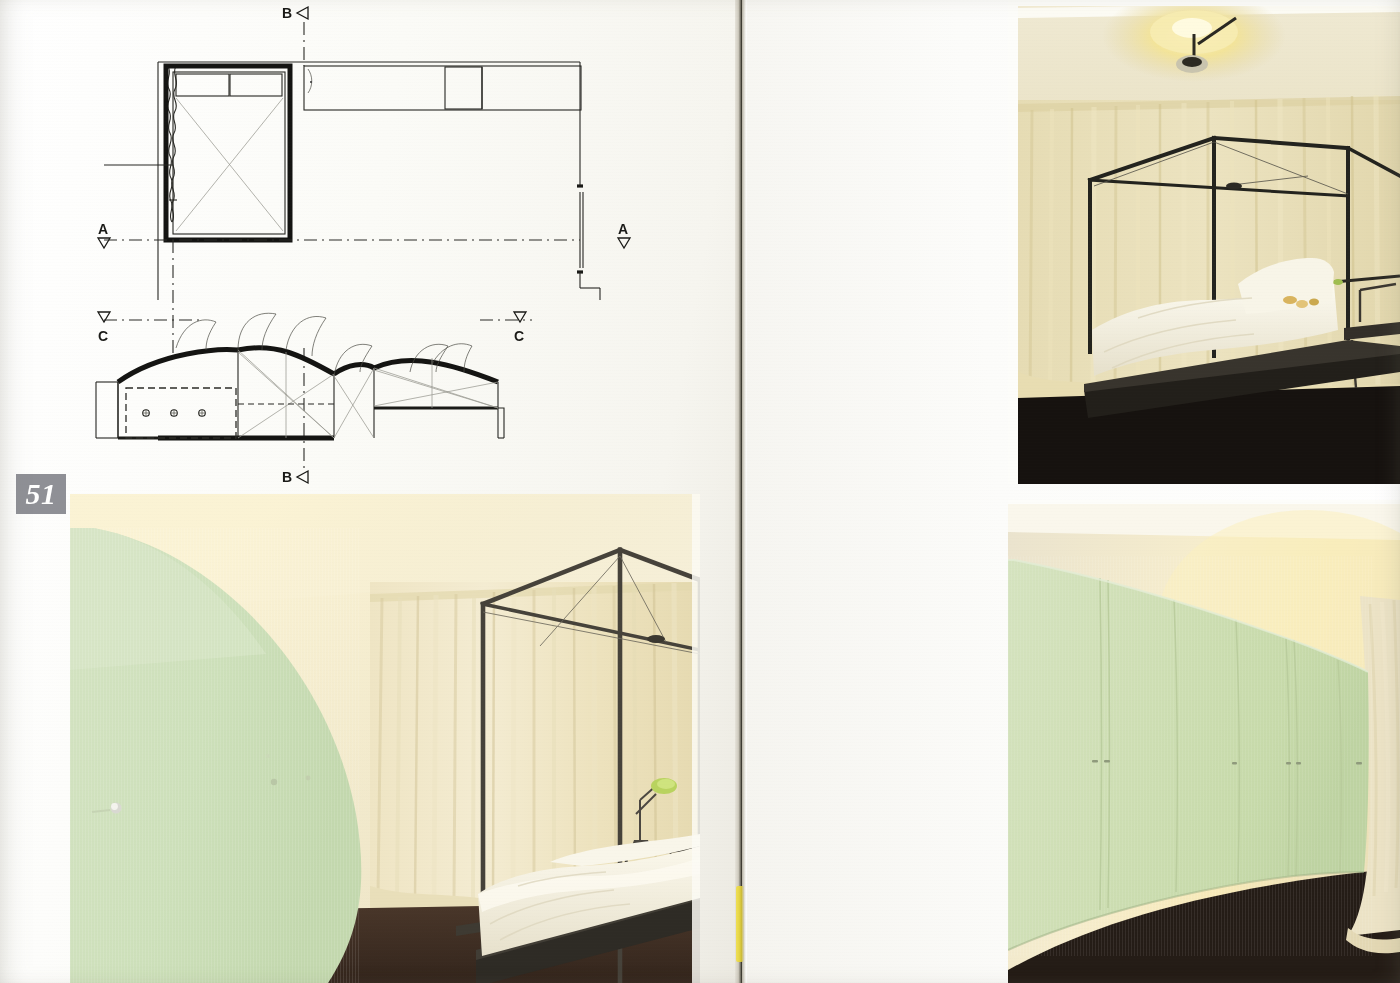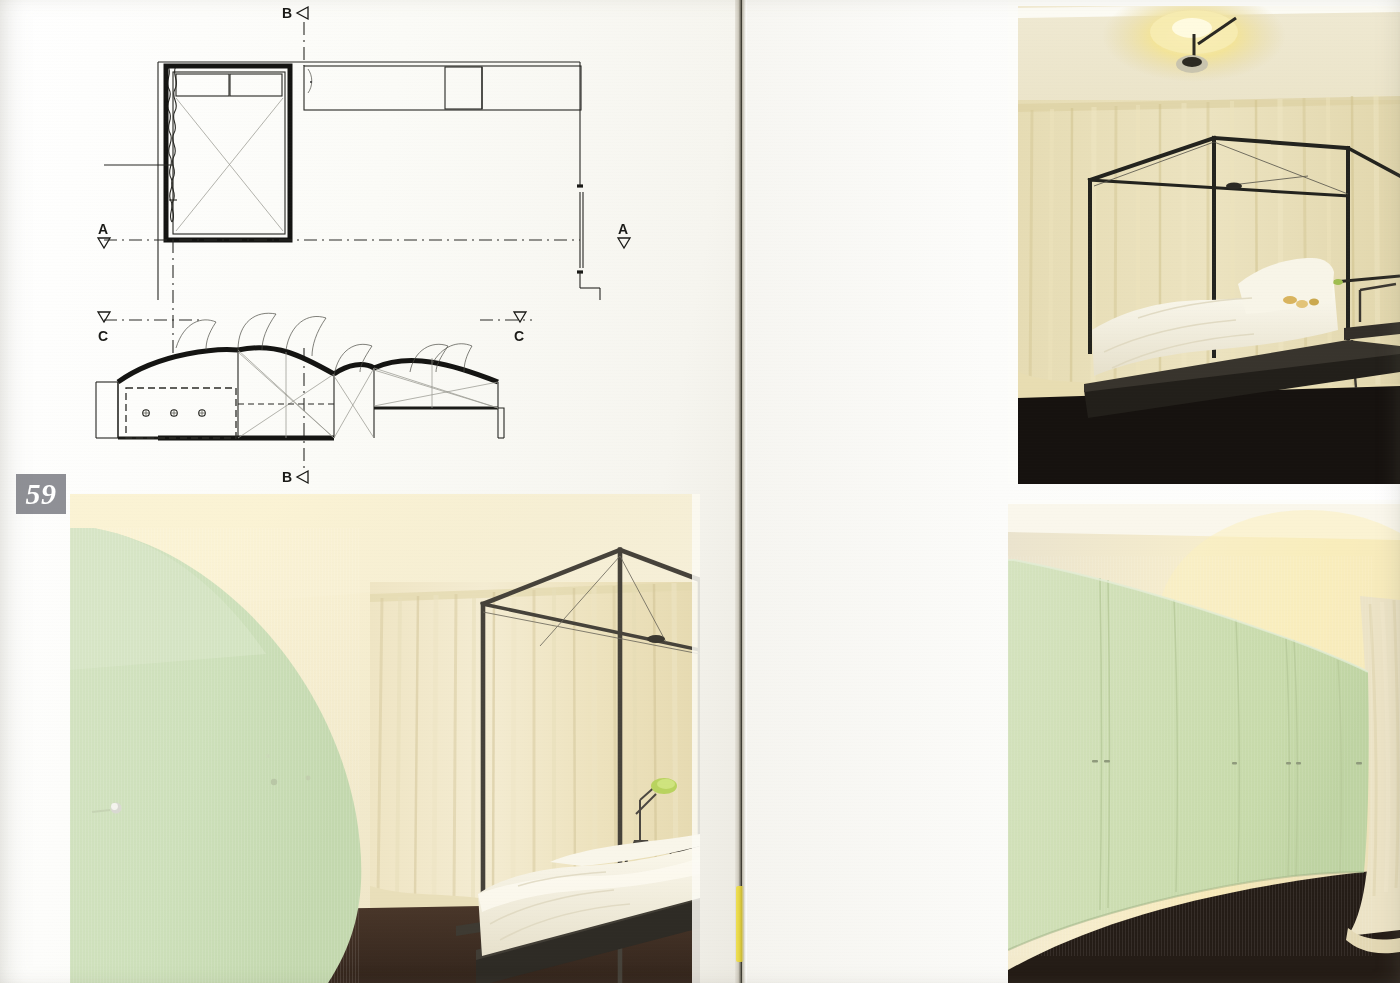--- a/index.html
+++ b/index.html
@@ -190,21 +190,21 @@
           <path class="hair" d="M368 346 C360 358 356 366 356 372"></path>
           <path class="hair" d="M352 364 C362 346 378 340 392 346"></path>
           <path class="hair" d="M392 346 C386 356 384 364 384 372"></path>
 
           <path class="ghost" d="M158 350 L254 438 M294 368 L418 408"></path>
         </g>
       </svg>
     </div>
 
     <div class="page-badge">
-      <span>59</span>
+      <span>51</span>
     </div>
 
     <div class="photo ph-bedroom-large">
       <svg viewBox="0 0 630 489" xmlns="http://www.w3.org/2000/svg" width="630" height="489" preserveAspectRatio="none">
         <defs>
           <linearGradient id="lgWall" x1="0" y1="0" x2="0" y2="1">
             <stop offset="0" stop-color="#f6efd6"></stop>
               <stop offset="1" stop-color="#efe6c8"></stop>
           </linearGradient>
           <linearGradient id="lgCurtain" x1="0" y1="0" x2="1" y2="0">

